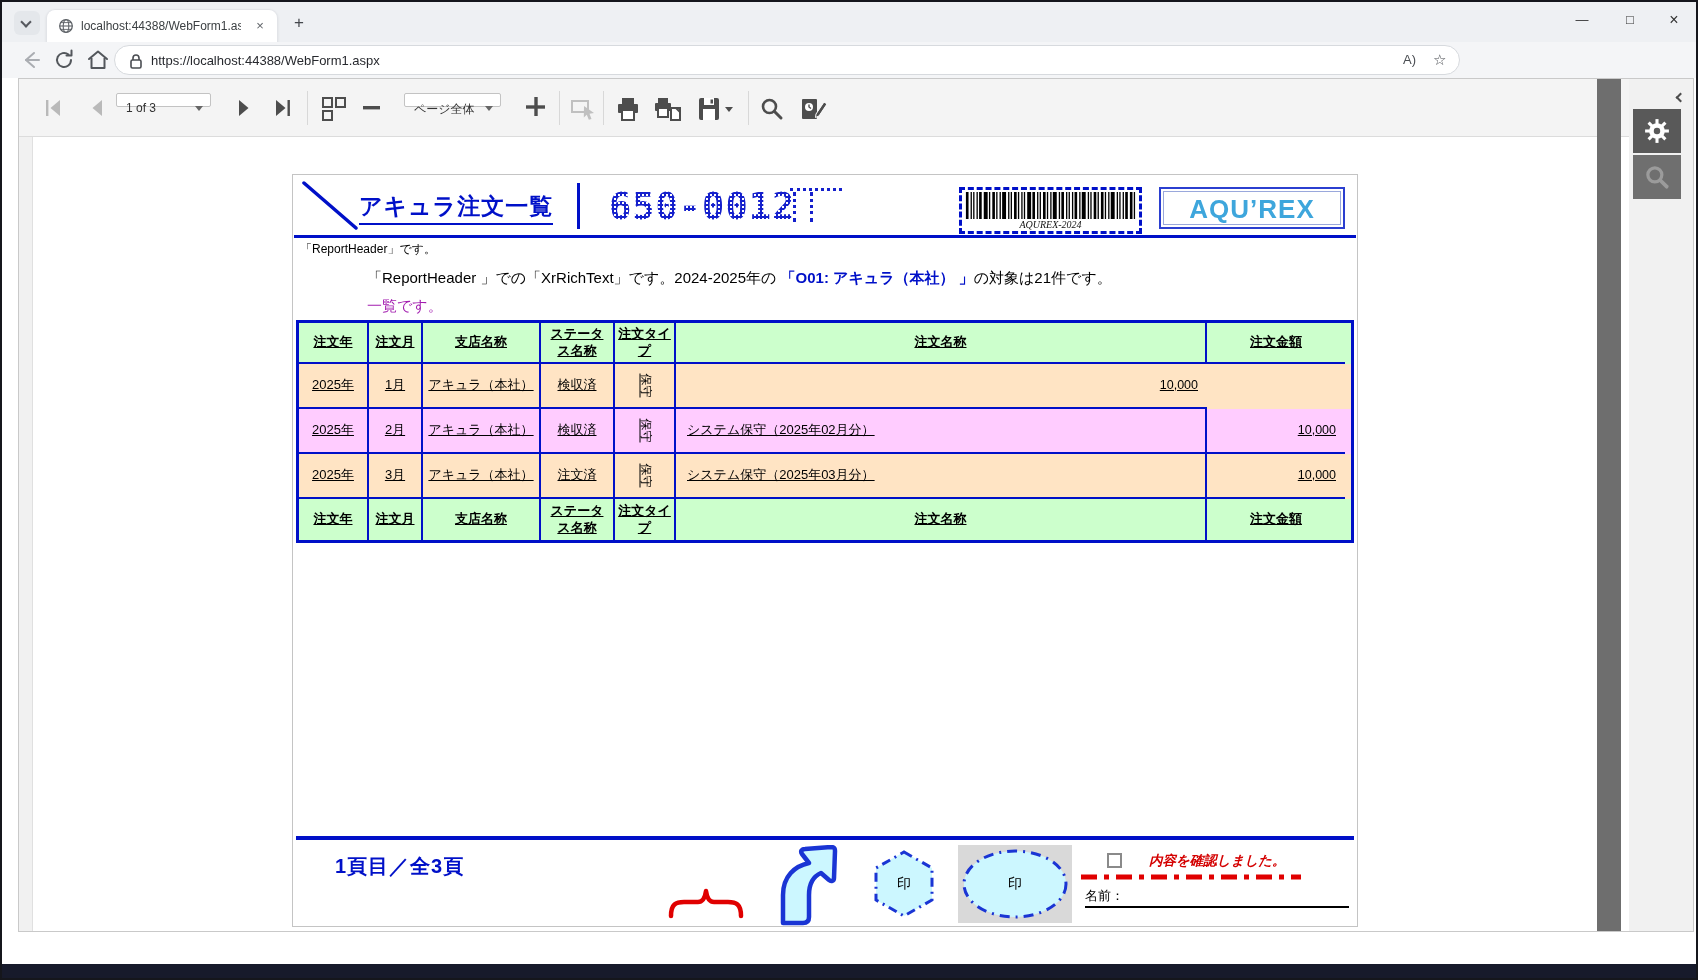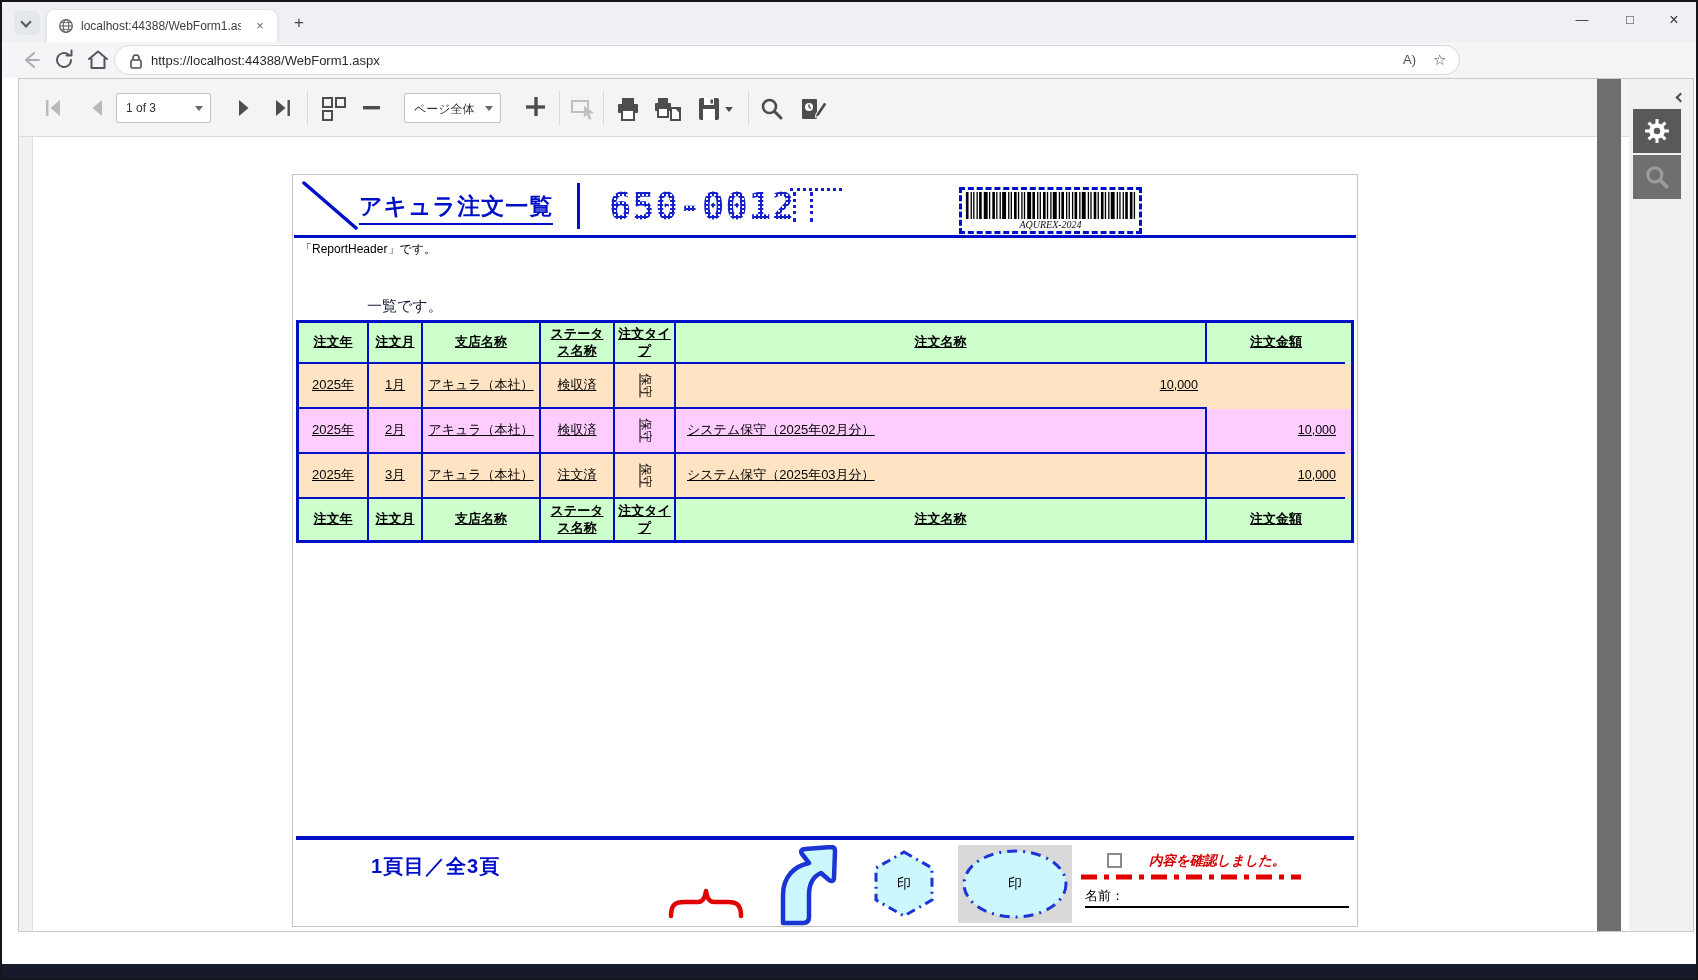--- a/index.html
+++ b/index.html
@@ -33,21 +33,21 @@
   .copilot { position:absolute; left:1604px; top:43px; width:86px; height:30px; background:#fff; border:1px solid #e0e2e6; border-radius:15px; }
   .copilot-icon { position:absolute; left:6px; top:5px; width:20px; height:20px; border-radius:50%;
      background:conic-gradient(#f5c542,#f2803d,#e84d8a,#9b59d0,#4c6fe0,#3fc1c9,#f5c542); }
   .copilot-label { position:absolute; left:32px; top:8px; font-size:12px; color:#33363b; }
 
   
   .viewer { position:absolute; left:18px; top:78px; width:1676px; height:854px; background:#fff; border:1px solid #c9c9c9; }
   .vtoolbar { position:absolute; left:0; top:0; right:0; height:58px; background:#f4f4f4; border-bottom:1px solid #dcdcdc; }
   .titem { position:absolute; top:17px; height:24px; }
   .tsep { position:absolute; top:12px; width:1px; height:34px; background:#d8d8d8; }
-  .combo { position:absolute; top:14px; height:30px; background:#fff; border:1px solid #c3c3c3; border-radius:2px; font-size:12px; color:#333; }
+  .combo { position:absolute; top:14px; height:14px; background:#fff; border:1px solid #c3c3c3; border-radius:2px; font-size:12px; color:#333; }
   .combo .val { position:absolute; left:9px; top:7px; white-space:nowrap; }
   .combo .car { position:absolute; right:7px; top:12px; width:0; height:0; border-left:4px solid transparent; border-right:4px solid transparent; border-top:5px solid #666; }
   .docarea { position:absolute; left:0; top:58px; width:1578px; bottom:0; background:#fff; overflow:hidden; }
   .gutter { position:absolute; left:0; top:0; bottom:0; width:14px; background:#f1f1f1; border-right:1px solid #e0e0e0; }
   .scrollstrip { position:absolute; left:1578px; top:0; bottom:0; width:24px; background:#6e6e6e; }
   .sidepanel { position:absolute; left:1610px; top:0; bottom:0; width:64px; background:#f1f1f1; }
   .panel-collapse { position:absolute; left:44px; top:12px; width:14px; height:14px; }
   .chev-left { position:absolute; left:4px; top:3px; width:7px; height:7px; border-left:2px solid #4d4d4d; border-bottom:2px solid #4d4d4d; transform:rotate(45deg); }
   .sbtn { position:absolute; left:4px; width:48px; height:44px; }
   .sbtn.gear { top:30px; background:#595959; }
@@ -62,38 +62,38 @@
   .code-text { font-family:"DejaVu Sans Mono", monospace; font-weight:bold; font-size:37px; color:#1520cc; letter-spacing:1px; }
   .code-wrap::after { content:""; position:absolute; inset:0; background-image:radial-gradient(circle,#ffffff 1.1px,transparent 1.3px); background-size:4px 4px; }
   .dot-h { position:absolute; left:497px; top:13px; width:52px; border-top:3px dotted #1520cc; }
   .dot-v { position:absolute; top:17px; height:30px; border-left:3px dotted #1520cc; }
   .barcode { position:absolute; left:666px; top:12px; width:183px; height:47px; border:3px dashed #0010c8; background:#fff;padding-left:44px; }
   .barcode-label { position:absolute; left:0; right:0; bottom:1px; text-align:center; font-family:"Liberation Serif", serif; font-style:italic; font-size:10px; color:#111; }
   .logo { position:absolute; left:866px; top:12px; width:186px; height:42px; border:2px solid #2b3fd0; box-shadow:inset 0 0 0 2px #fff, inset 0 0 0 3px #9aa8dc; text-align:center; line-height:40px; font-size:26px; font-weight:bold; color:#3ea6dc; letter-spacing:1px; }
   .note { position:absolute; left:7px; top:66px; font-size:12px; color:#000; }
   .rich1 { position:absolute; left:74px; top:94px; font-size:15px; color:#000; }
   .rich1 b { color:#0010c8; font-weight:bold; }
-  .rich2 { position:absolute; left:74px; top:122px; font-size:15px; color:#0f172a; }
+  .rich2 { position:absolute; left:74px; top:122px; font-size:15px; color:#a21caf; }
 
   .otable { position:absolute; left:3px; top:145px; width:1058px; border:3px solid #0010c8; }
   .trow { display:grid; grid-template-columns:70px 54px 118px 74px 61px 531px 138px;text-decoration:underline; }
   .trow > div { border-right:2px solid #0010c8; border-bottom:2px solid #0010c8; display:flex; align-items:center; justify-content:center; font-size:13px; color:#000; text-align:center; word-break:break-all; line-height:1.25; padding:2px 3px; }
   .trow > div:last-child { border-right:none; }
   .trow.last > div { border-bottom:none; }
   .trow.head { background:#ccffcc; font-weight:bold; }
   .trow.head > div { height:41px; }
   .trow.data > div { height:45px; }
   .trow.peach { background:#ffe4c4; }
   .trow.pink { background:#ffccff; }
   .cell-name { justify-content:flex-start !important; text-align:left !important; padding-left:11px !important; }
   .cell-amt { justify-content:flex-end !important; text-align:center; padding-right:9px !important; font-size:12.5px !important; }
   .rot { display:inline-block; transform:rotate(90deg); font-size:12px; letter-spacing:0; white-space:nowrap; }
 
   .ftr-rule { position:absolute; left:3px; top:661px; width:1058px; height:4px; background:#0010c8; }
-  .pageinfo { position:absolute; left:42px; top:678px; font-size:20px; font-weight:bold; color:#0010c8; letter-spacing:1px;margin-left:36px; }
+  .pageinfo { position:absolute; left:42px; top:678px; font-size:20px; font-weight:bold; color:#0010c8; letter-spacing:1px; }
   .brace { position:absolute; left:374px; top:708px; }
   .arrow { position:absolute; left:477px; top:670px; }
   .hexstamp { position:absolute; left:578px; top:674px; width:66px; height:70px; }
   .stamp-txt { position:absolute; left:0; right:0; top:50%; transform:translateY(-50%); text-align:center; font-size:14px; color:#000; }
   .ellwrap { position:absolute; left:665px; top:670px; width:114px; height:78px; background:#d9d9d9; }
   .checkbox { position:absolute; left:814px; top:678px; width:15px; height:15px; border:2px solid #8a8a8a; background:#fff; }
   .confirm { position:absolute; left:856px; top:677px; font-size:13.5px; font-weight:bold; font-style:italic; color:#d40000; }
   .redline { position:absolute; left:788px; top:698px; }
   .namelabel { position:absolute; left:792px; top:712px; font-size:13px; color:#000; }
   .nameline { position:absolute; left:792px; top:731px; width:264px; height:2px; background:#000; }
@@ -343,23 +343,25 @@
             <rect x="158.15000000000003" y="0" width="1.35" height="27"></rect>
             <rect x="160.80000000000004" y="0" width="1.35" height="27"></rect>
             <rect x="164.25000000000003" y="0" width="1.35" height="27"></rect>
             <rect x="166.90000000000003" y="0" width="2.7" height="27"></rect>
             <rect x="171.70000000000005" y="0" width="2.7" height="27"></rect>
             <rect x="175.70000000000005" y="0" width="1.35" height="27"></rect>
             <rect x="179.15000000000003" y="0" width="1.35" height="27"></rect>
           </svg>
         <div class="barcode-label">AQUREX-2024</div>
       </div>
+      <div class="logo">AQU’REX</div>
       <div class="hdr-rule"></div>
 
       <div class="note">「ReportHeader」です。</div>
+      <div class="rich1"><span>「ReportHeader 」での「XrRichText」です。2024-2025年の </span><b>「O01: アキュラ（本社） 」</b><span>の対象は21件です。</span></div>
       <div class="rich2">一覧です。</div>
 
       <div class="otable">
         <div class="trow head">
           <div>注文年</div>
           <div>注文月</div>
           <div>支店名称</div>
           <div>ステータス名称</div>
           <div>注文タイプ</div>
           <div>注文名称</div>

